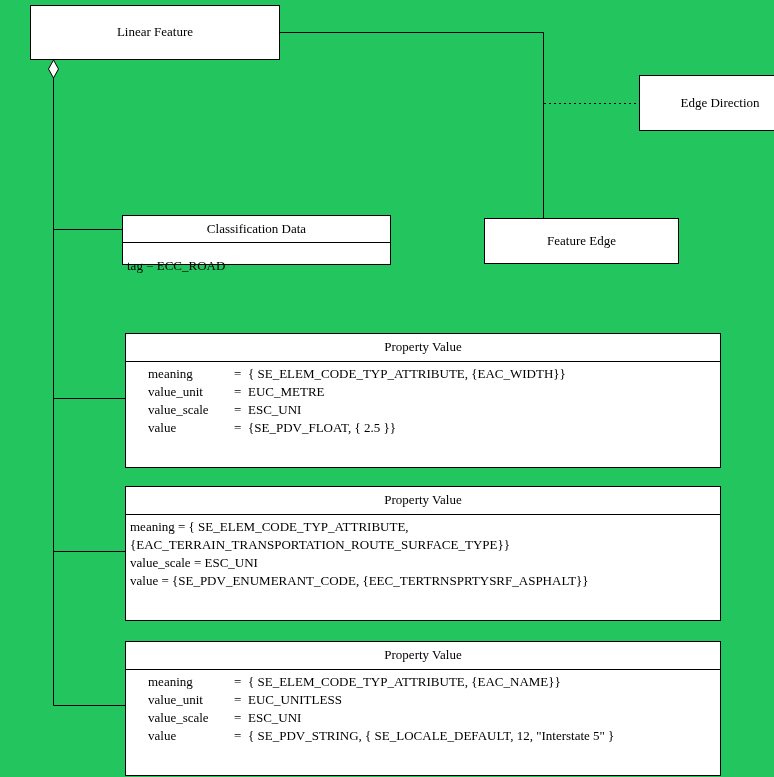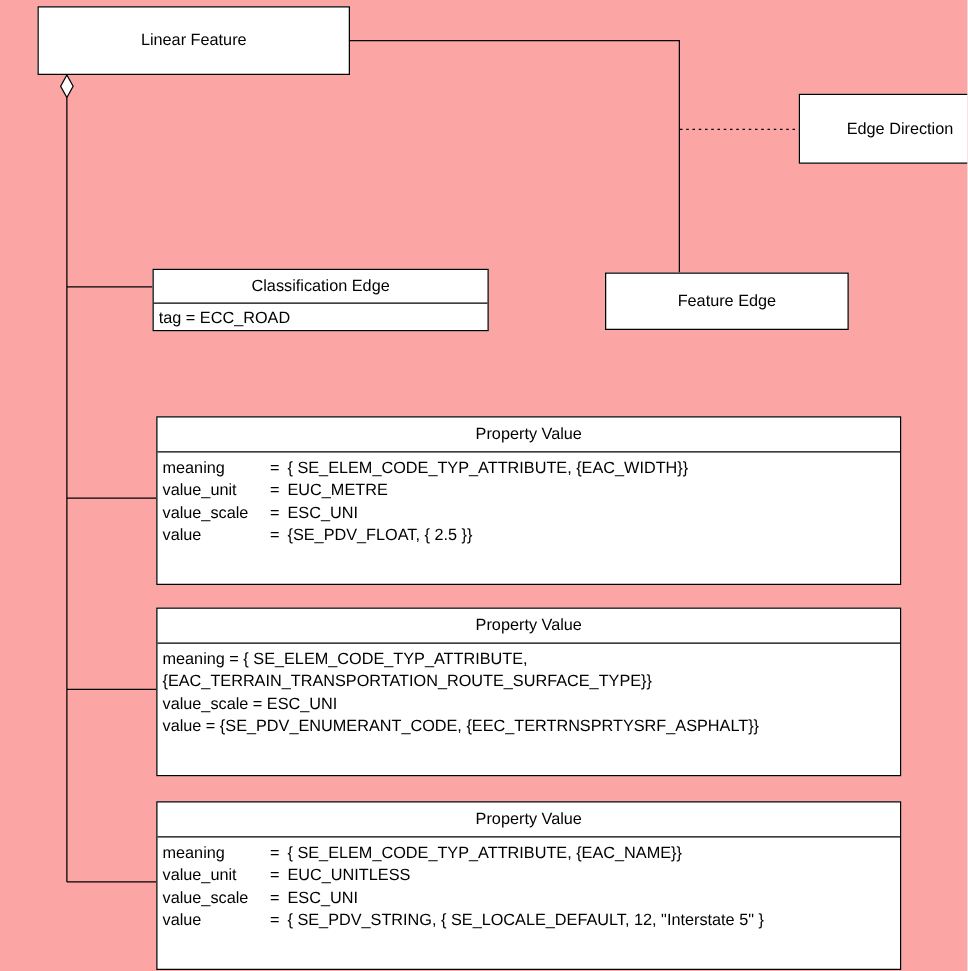--- a/index.html
+++ b/index.html
@@ -5,22 +5,22 @@
 <style>
   html, body {
     margin: 0;
     padding: 0;
     background: #ffffff;
   }
   #diagram {
     position: relative;
     width: 774px;
     height: 777px;
-    background: #fca5a5;
-    font-family: Liberation Sans, sans-serif;
+    background: #22c55e;
+    font-family: Liberation Serif, serif;
     overflow: hidden;
   }
   #wires {
     position: absolute;
     left: 0;
     top: 0;
     width: 774px;
     height: 777px;
     pointer-events: none;
   }
@@ -51,20 +51,21 @@
     color: #000000;
     line-height: 18px;
   }
   .attr-line {
     white-space: pre;
     color: #000000;
   }
   .attr-row {
     display: flex;
     white-space: pre;
+    margin-left: 18px;
   }
   .attr-key {
     display: inline-block;
   }
   .attr-val {
     display: inline-block;
   }
 
   
   #node-linear-feature { left: 30px;  top: 5px;   width: 250px; height: 55px; }
@@ -81,20 +82,21 @@
     align-items: center;
     justify-content: center;
   }
   .cls-title-bar { height: 26px; }
   .cls-attr {
     padding-left: 4px;
     font-size: 13px;
     line-height: 22px;
     color: #000000;
     white-space: pre;
+    margin-top: 12px;
   }
 </style>
 </head>
 <body>
 
 <div id="diagram">
 
   <svg id="wires" viewBox="0 0 774 777" width="774" height="777" xmlns="http://www.w3.org/2000/svg">
 
     <line x1="53.5" y1="78" x2="53.5" y2="705.5" stroke="#000000" stroke-width="1"></line>
@@ -121,21 +123,21 @@
   <div class="node simple-node" id="node-edge-direction">
     <div class="node-title">Edge Direction</div>
   </div>
 
   <div class="node simple-node" id="node-feature-edge">
     <div class="node-title">Feature Edge</div>
   </div>
 
   <div class="node" id="node-classification">
     <div class="node-title-bar cls-title-bar">
-      <div class="node-title">Classification Edge</div>
+      <div class="node-title">Classification Data</div>
     </div>
     <div class="compartment-divider">
       <div class="cls-attr">tag = ECC_ROAD</div>
     </div>
   </div>
 
   <div class="node" id="node-pv-1">
     <div class="node-title-bar">
       <div class="node-title">Property Value</div>
     </div>

